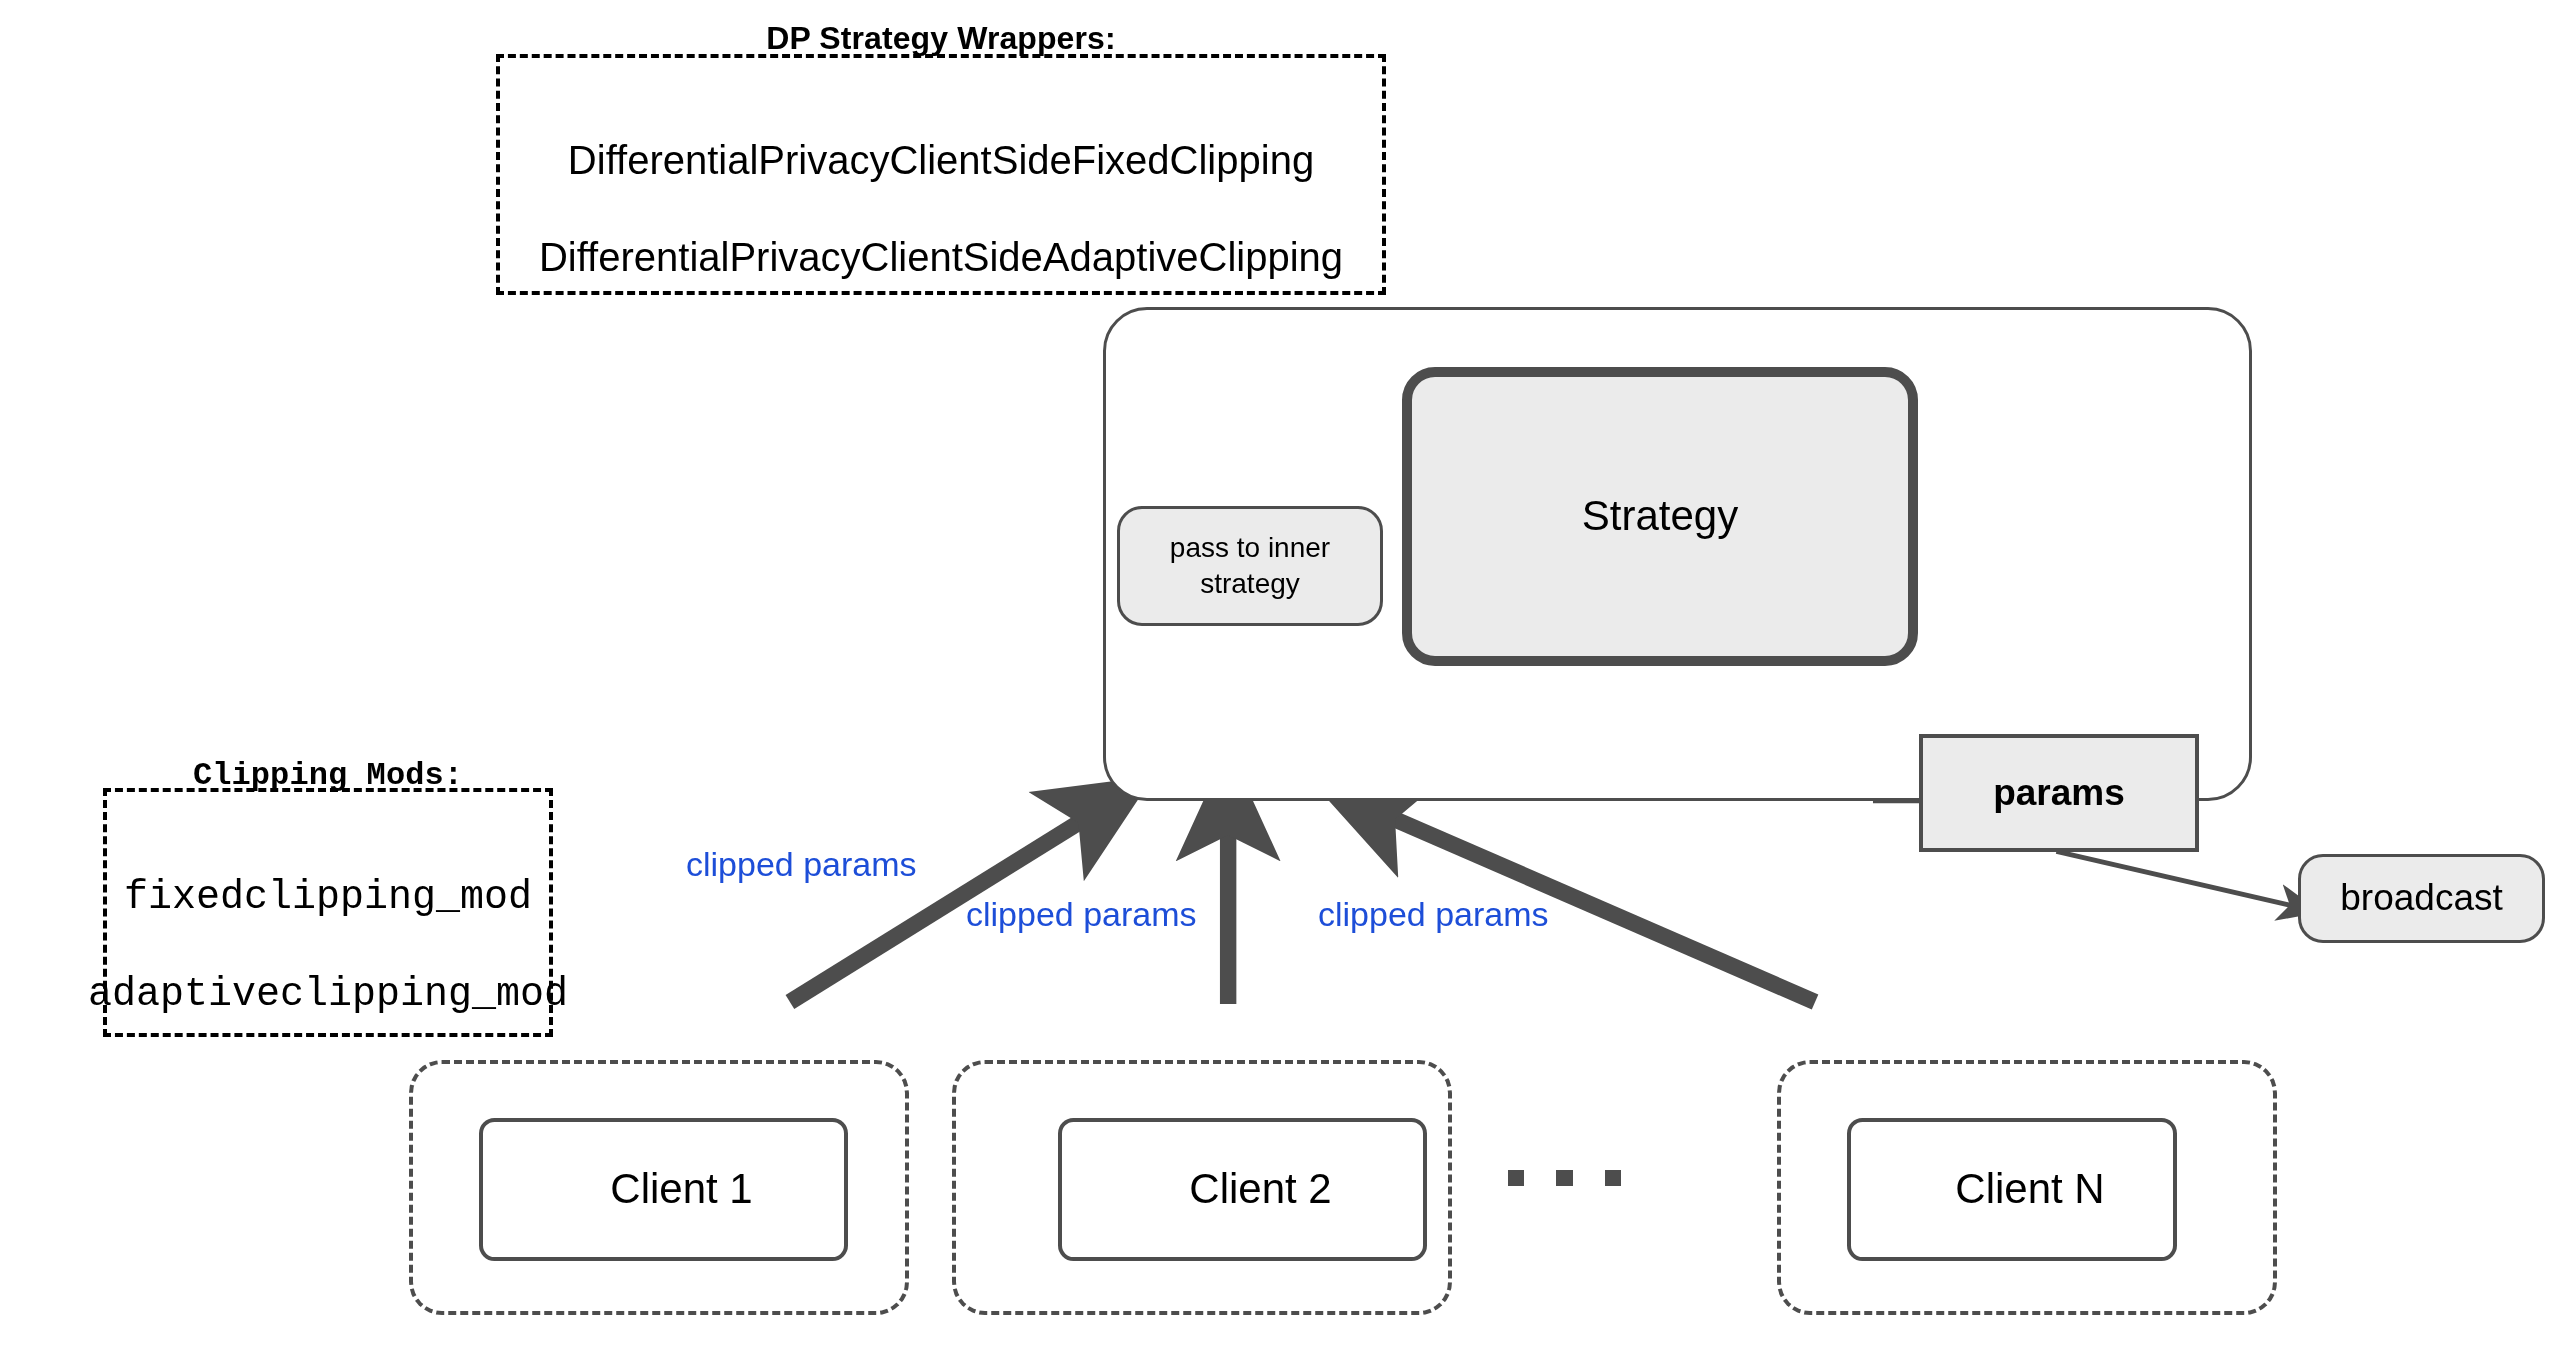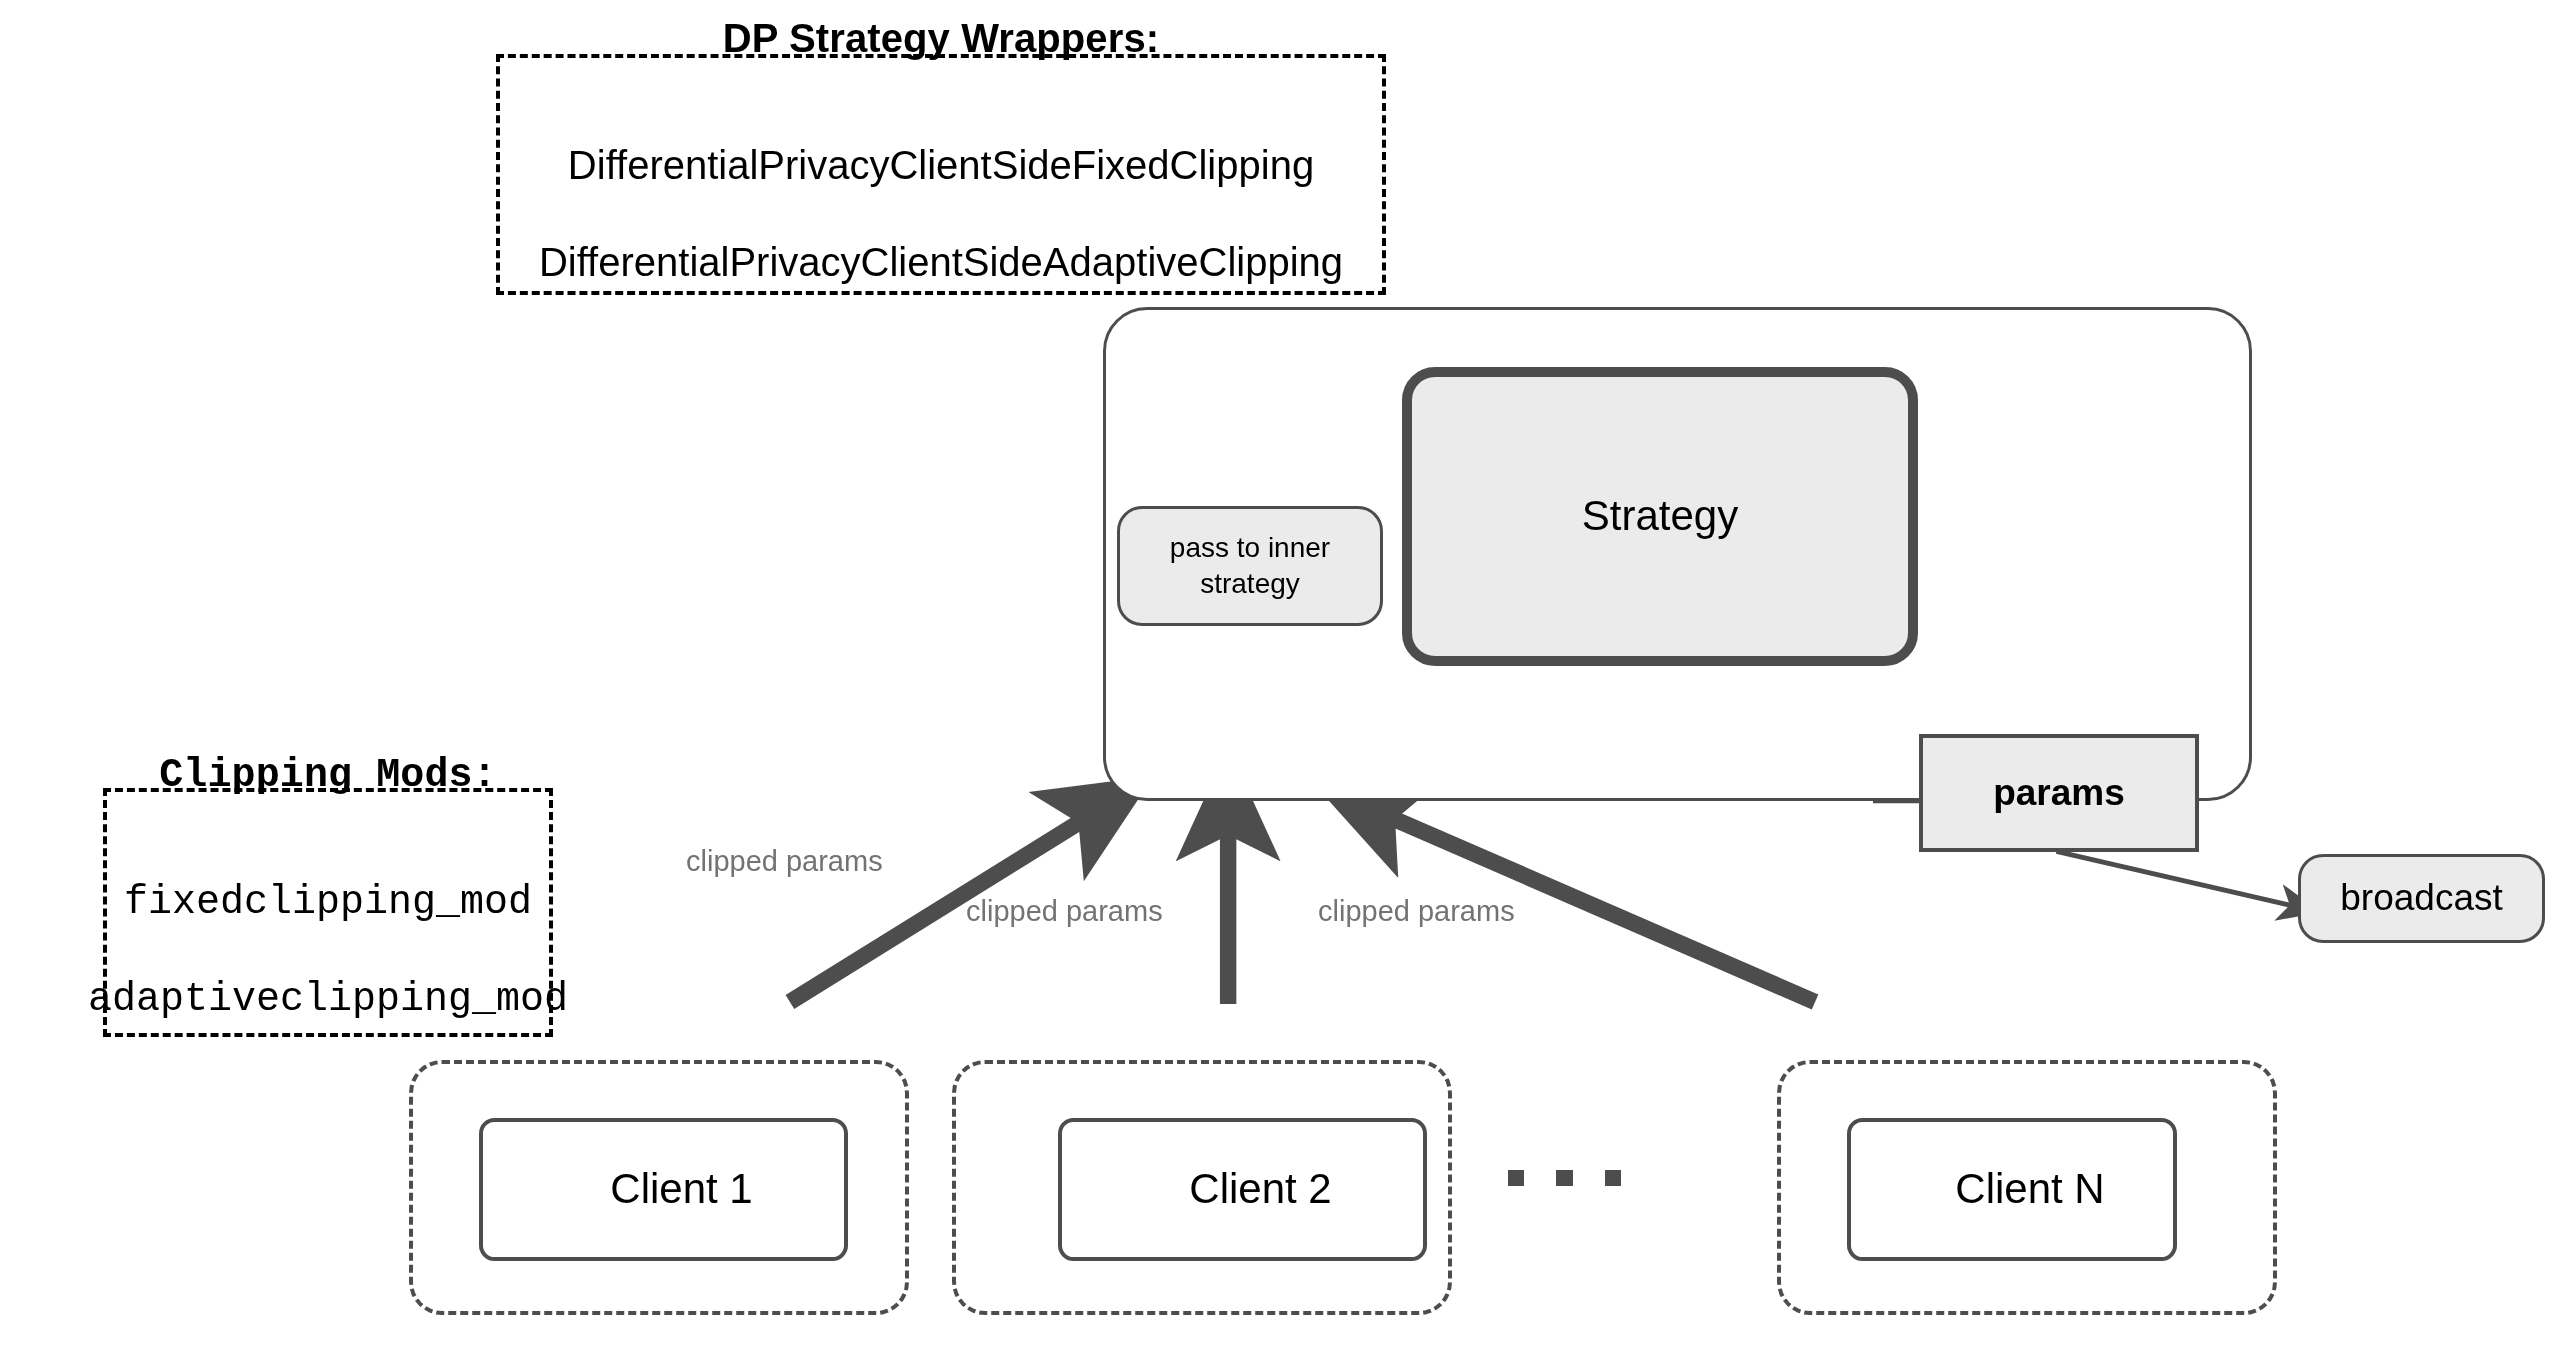--- a/index.html
+++ b/index.html
@@ -32,21 +32,21 @@
   }
 
   
   .legend-panel {
     border: 4.8px dashed #000000;
     background: transparent;
     padding: 9.7px 17.4px;
   }
   .legend-title {
     font-weight: bold;
-    font-size: 40px;
+    font-size: 32px;
     line-height: 1.25;
     letter-spacing: 0.1px;
     color: #000000;
   }
   .legend-list {
     margin-top: 29px;
     font-size: 40px;
     line-height: 1.22;
     color: #000000;
     white-space: pre-line;
@@ -89,23 +89,23 @@
   }
 
   .label-lg { font-size: 42px; line-height: 1.1; }
   .label-md { font-size: 37px; line-height: 1.1; }
   .label-sm { font-size: 28px; line-height: 1.3; }
   .label-bold { font-weight: bold; }
 
   
   .edge-label {
     position: absolute;
-    font-size: 29px;
+    font-size: 34px;
     line-height: 1.1;
-    color: #737373;
+    color: #1d4ed8;
     white-space: nowrap;
   }
 
   
   #edges {
     position: absolute;
     left: 0;
     top: 0;
     width: 2576px;
     height: 1363px;

